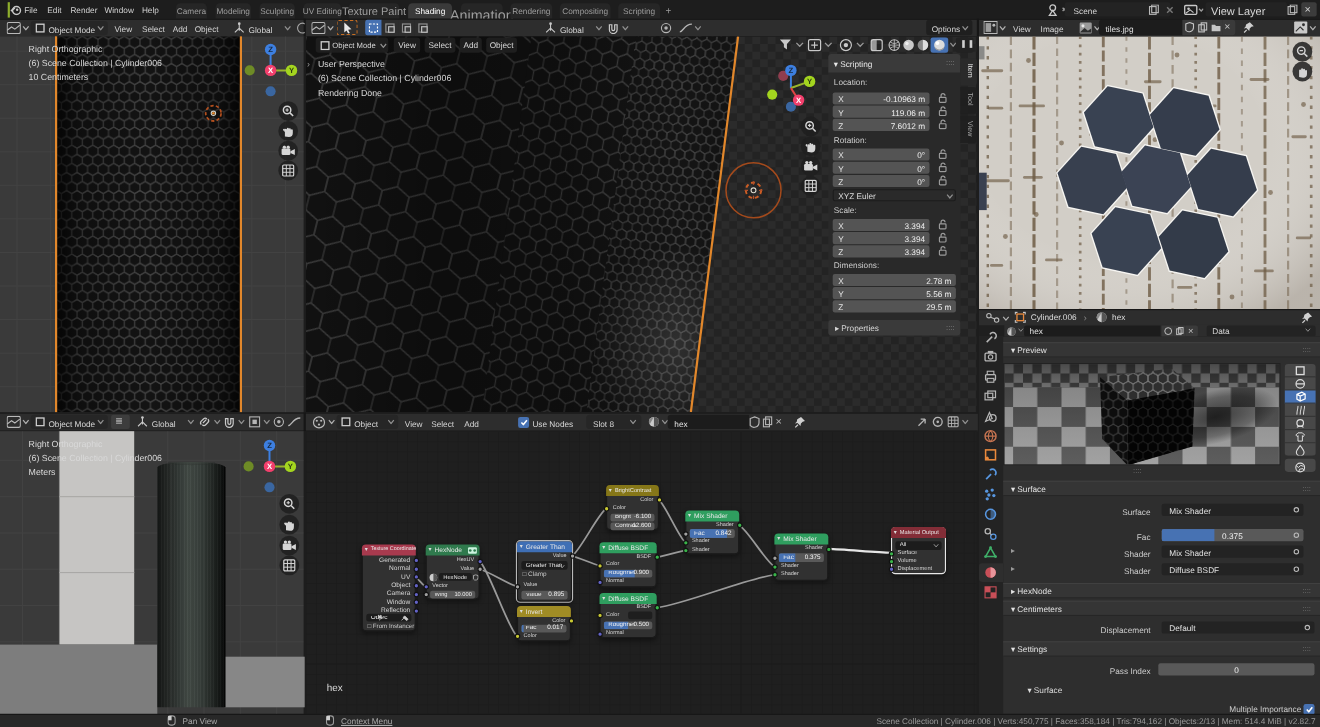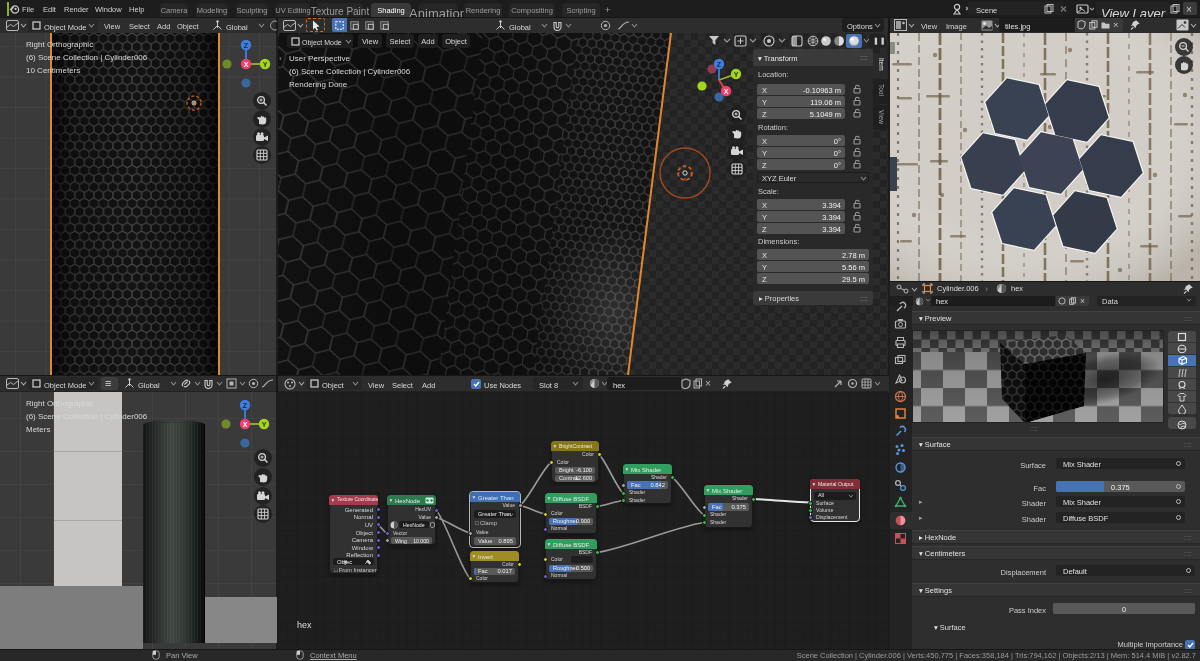--- a/index.html
+++ b/index.html
@@ -106,21 +106,21 @@
 <rect x="3" y="0.5" width="6" height="7" fill="none" stroke="#bbb" stroke-width="1"></rect>
 <path d="M17,2.5 l5,5 m0,-5 l-5,5" stroke="#777" stroke-width="1.3"></path>
 </svg>
 <svg class="abs" style="left:1076px;top:3px" width="18" height="12" viewBox="0 0 18 12">
 <rect x="1" y="2" width="11" height="8" rx="1" fill="none" stroke="#c9c9c9" stroke-width="1.2"></rect>
 <circle cx="4.5" cy="5" r="1.2" fill="#c9c9c9"></circle>
       <path d="M2,9 l4,-3 3,2.5" stroke="#c9c9c9" fill="none"></path>
 <path d="M14,5 l2,2 2,-2" stroke="#9a9a9a" fill="none" stroke-width="1.2"></path>
 </svg>
 <div class="abs " style="left:1096px;top:2px;width:74px;height:13px;background:#232323;border-radius:2px;"></div>
-<div class="abs" style="left:1101px;top:6.5px;font-size:13px;color:#d8d8d8;white-space:nowrap;line-height:1;font-style:italic;">View Layer</div>
+<div class="abs" style="left:1101px;top:6.5px;font-size:10px;color:#d8d8d8;white-space:nowrap;line-height:1;">View Layer</div>
 <svg class="abs" style="left:1170px;top:4px" width="12" height="10" viewBox="0 0 12 10">
 <rect x="1" y="2" width="6" height="7" fill="none" stroke="#bbb" stroke-width="1"></rect>
 <rect x="3" y="0.5" width="6" height="7" fill="none" stroke="#bbb" stroke-width="1"></rect>
 </svg>
 <div class="abs " style="left:1183px;top:2px;width:14px;height:13px;background:#3c3c3c;border-radius:2px;"></div>
 <div class="abs" style="left:1186px;top:5px;font-size:10px;color:#cfcfcf;white-space:nowrap;line-height:1;">×</div>
 <div class="abs " style="left:0px;top:17px;width:1200px;height:16px;background:#2d2d2d;border-top:1px solid #161616;"></div>
 <div class="abs " style="left:276px;top:17px;width:2px;height:16px;background:#161616;"></div>
 <div class="abs " style="left:888px;top:17px;width:2px;height:16px;background:#161616;"></div>
 <svg class="abs" style="left:6px;top:20px" width="13" height="11" viewBox="0 0 13 11">
@@ -443,40 +443,40 @@
       <circle cx="4.2" cy="4.2" r="1.8" fill="#fff"></circle>
       <path d="M2,8.5 a5,5 0 0 0 8,0" fill="none" stroke="#999"></path>
     </svg>
 <svg class="abs" style="left:863px;top:38px" width="7" height="5" viewBox="0 0 7 5">
       <path d="M1,1 L3.5,4 L6,1" fill="none" stroke="#909090" stroke-width="1.1"></path>
     </svg>
 <div class="abs " style="left:869px;top:34px;width:16px;height:14px;background:#222222;border-radius:2px;"></div>
 <div class="abs" style="left:873px;top:37px;font-size:7px;color:#cfcfcf;white-space:nowrap;line-height:1;letter-spacing:1px;">❚❚</div>
 <div class="abs " style="left:753px;top:49px;width:120px;height:256px;background:rgba(42,42,42,0.96);border-radius:3px;"></div>
 <div class="abs " style="left:753px;top:49px;width:120px;height:17px;background:#3a3a3a;border-radius:3px 3px 0 0;"></div>
-<div class="abs" style="left:758px;top:54.5px;font-size:7.5px;color:#e8e8e8;white-space:nowrap;line-height:1;">▾ Transform</div>
+<div class="abs" style="left:758px;top:54.5px;font-size:7.5px;color:#e8e8e8;white-space:nowrap;line-height:1;">▾ Scripting</div>
 <div class="abs" style="left:860px;top:54px;font-size:7px;color:#888;white-space:nowrap;line-height:1;">::::</div>
 <div class="abs" style="left:758px;top:71px;font-size:7.5px;color:#cdcdcd;white-space:nowrap;line-height:1;">Location:</div>
 <div class="abs " style="left:757px;top:84px;width:88px;height:10.5px;background:#545454;border-radius:2px;"></div>
 <div class="abs" style="left:762px;top:86.5px;font-size:7.5px;color:#e2e2e2;white-space:nowrap;line-height:1;">X</div>
 <div class="abs" style="left:841px;top:86.5px;font-size:7.5px;color:#f0f0f0;white-space:nowrap;line-height:1;transform:translateX(-100%);">-0.10963 m</div>
 <svg class="abs" style="left:853px;top:84px" width="8" height="10" viewBox="0 0 8 10">
 <rect x="1" y="4.5" width="6" height="4.5" rx="0.8" fill="none" stroke="#9a9a9a" stroke-width="1.1"></rect>
 <path d="M2.5,4.5 V3 a1.8,1.8 0 0 1 3.6,0" fill="none" stroke="#9a9a9a" stroke-width="1.1"></path>
     </svg>
 <div class="abs " style="left:757px;top:96px;width:88px;height:10.5px;background:#545454;border-radius:2px;"></div>
 <div class="abs" style="left:762px;top:98.5px;font-size:7.5px;color:#e2e2e2;white-space:nowrap;line-height:1;">Y</div>
 <div class="abs" style="left:841px;top:98.5px;font-size:7.5px;color:#f0f0f0;white-space:nowrap;line-height:1;transform:translateX(-100%);">119.06 m</div>
 <svg class="abs" style="left:853px;top:96px" width="8" height="10" viewBox="0 0 8 10">
 <rect x="1" y="4.5" width="6" height="4.5" rx="0.8" fill="none" stroke="#9a9a9a" stroke-width="1.1"></rect>
 <path d="M2.5,4.5 V3 a1.8,1.8 0 0 1 3.6,0" fill="none" stroke="#9a9a9a" stroke-width="1.1"></path>
     </svg>
 <div class="abs " style="left:757px;top:108px;width:88px;height:10.5px;background:#545454;border-radius:2px;"></div>
 <div class="abs" style="left:762px;top:110.5px;font-size:7.5px;color:#e2e2e2;white-space:nowrap;line-height:1;">Z</div>
-<div class="abs" style="left:841px;top:110.5px;font-size:7.5px;color:#f0f0f0;white-space:nowrap;line-height:1;transform:translateX(-100%);">5.1049 m</div>
+<div class="abs" style="left:841px;top:110.5px;font-size:7.5px;color:#f0f0f0;white-space:nowrap;line-height:1;transform:translateX(-100%);">7.6012 m</div>
 <svg class="abs" style="left:853px;top:108px" width="8" height="10" viewBox="0 0 8 10">
 <rect x="1" y="4.5" width="6" height="4.5" rx="0.8" fill="none" stroke="#9a9a9a" stroke-width="1.1"></rect>
 <path d="M2.5,4.5 V3 a1.8,1.8 0 0 1 3.6,0" fill="none" stroke="#9a9a9a" stroke-width="1.1"></path>
     </svg>
 <div class="abs" style="left:758px;top:124px;font-size:7.5px;color:#cdcdcd;white-space:nowrap;line-height:1;">Rotation:</div>
 <div class="abs " style="left:757px;top:135px;width:88px;height:10.5px;background:#545454;border-radius:2px;"></div>
 <div class="abs" style="left:762px;top:137.5px;font-size:7.5px;color:#e2e2e2;white-space:nowrap;line-height:1;">X</div>
 <div class="abs" style="left:841px;top:137.5px;font-size:7.5px;color:#f0f0f0;white-space:nowrap;line-height:1;transform:translateX(-100%);">0°</div>
 <svg class="abs" style="left:853px;top:135px" width="8" height="10" viewBox="0 0 8 10">
 <rect x="1" y="4.5" width="6" height="4.5" rx="0.8" fill="none" stroke="#9a9a9a" stroke-width="1.1"></rect>

